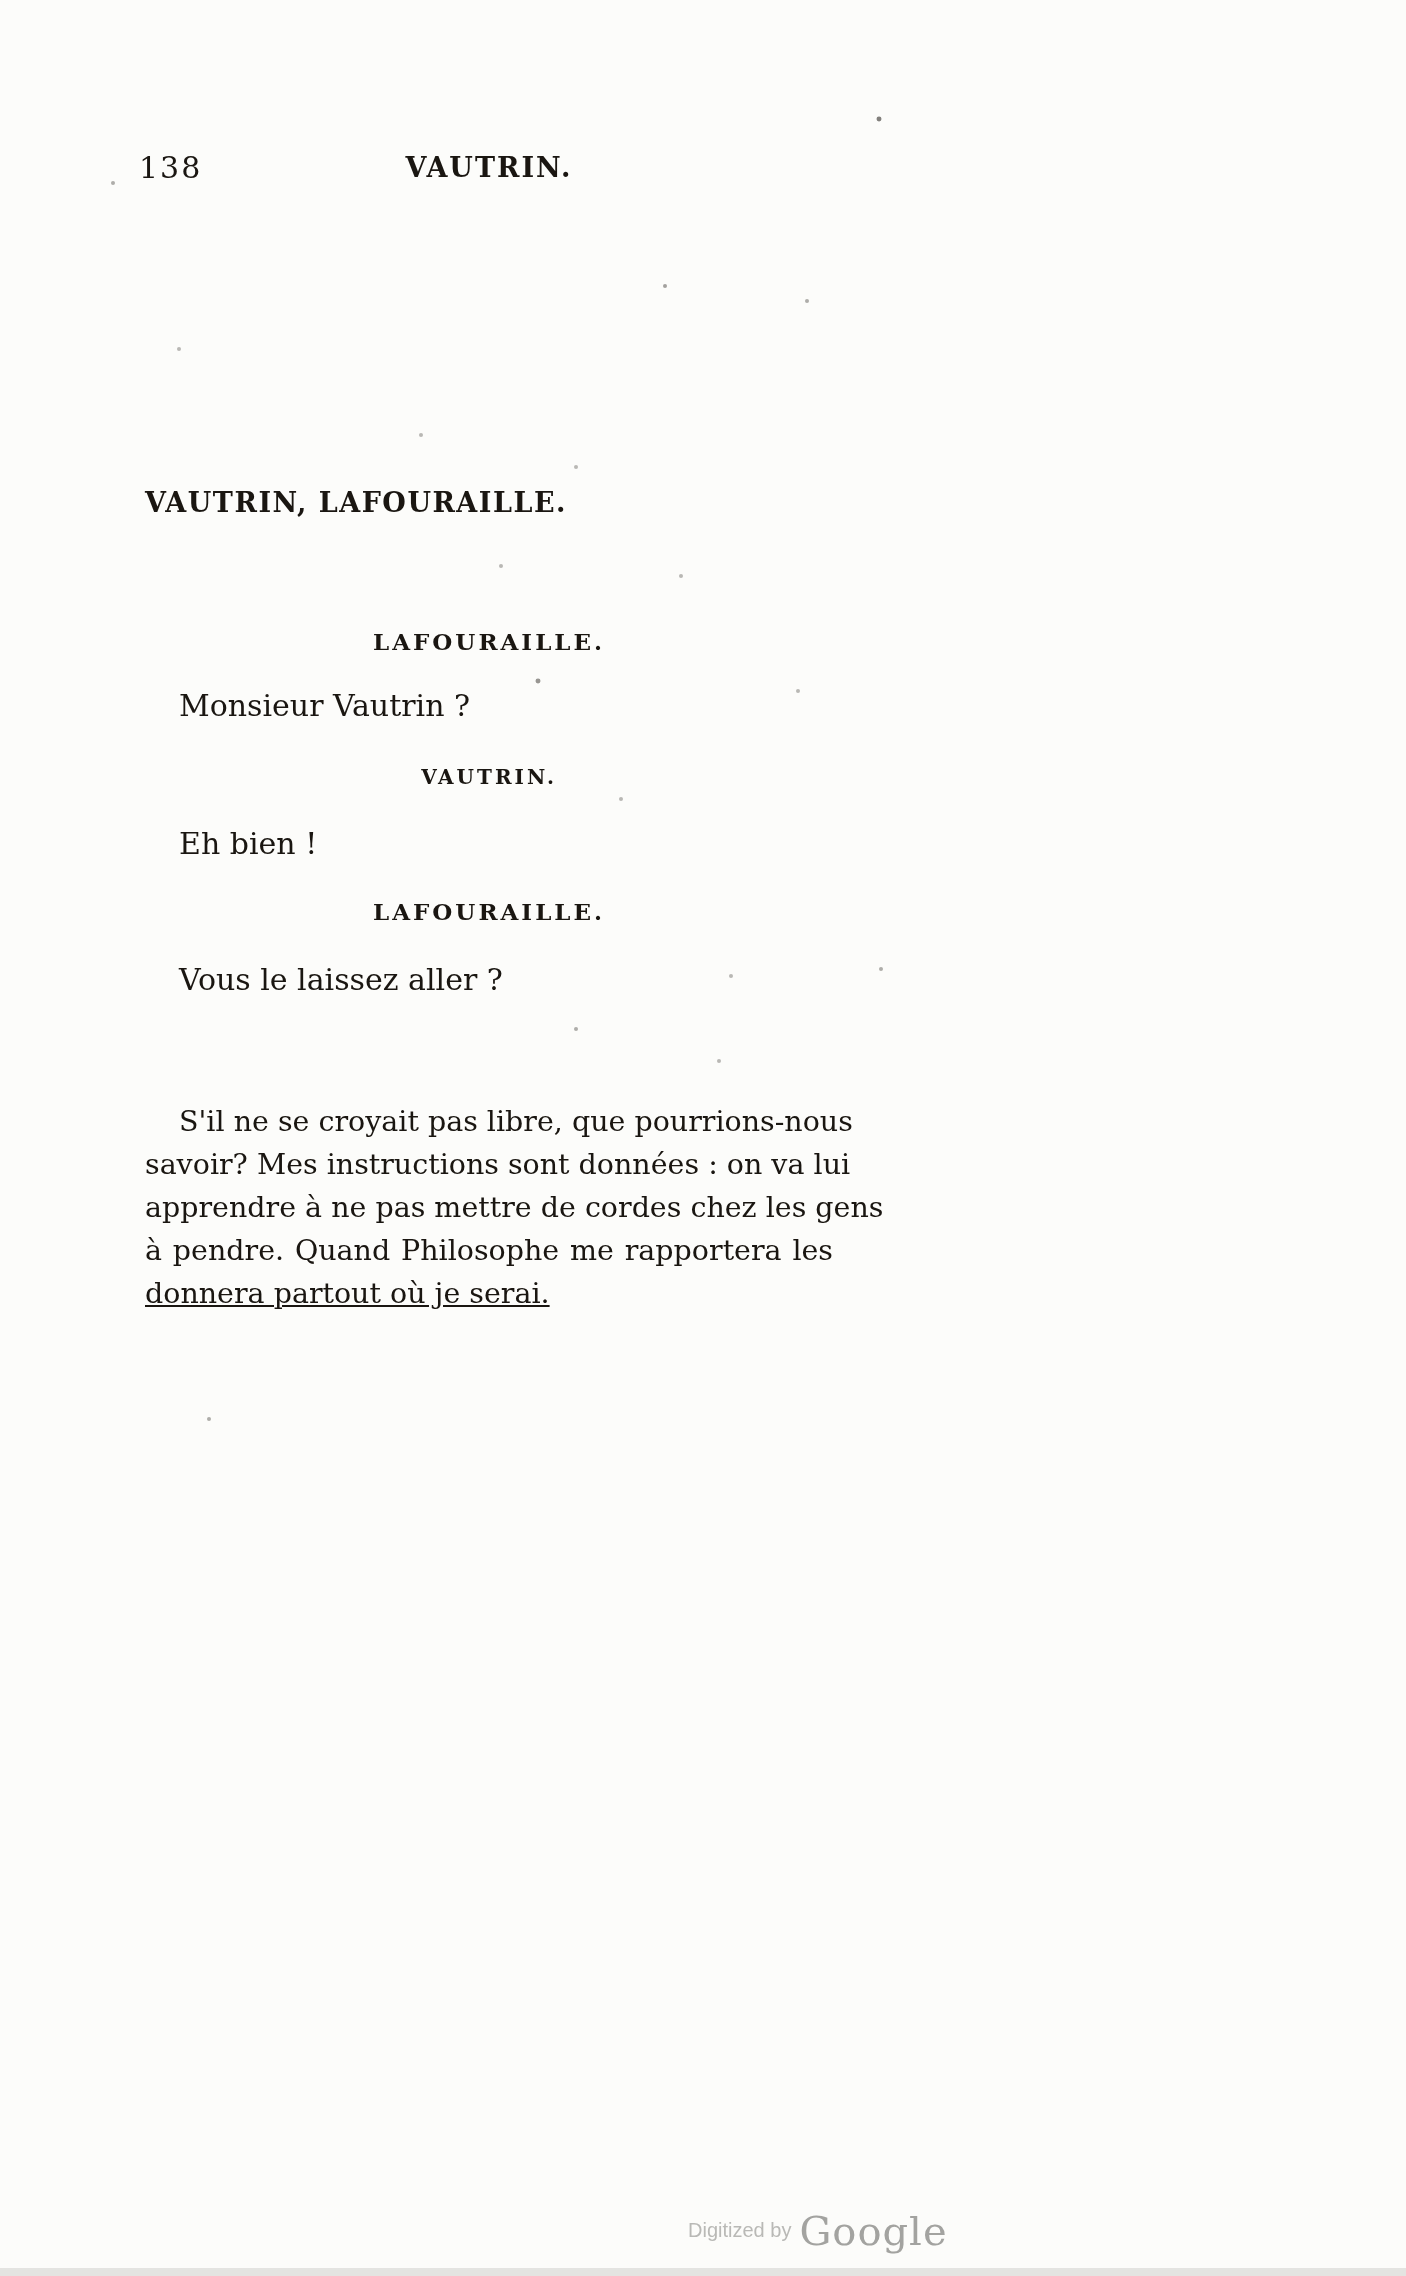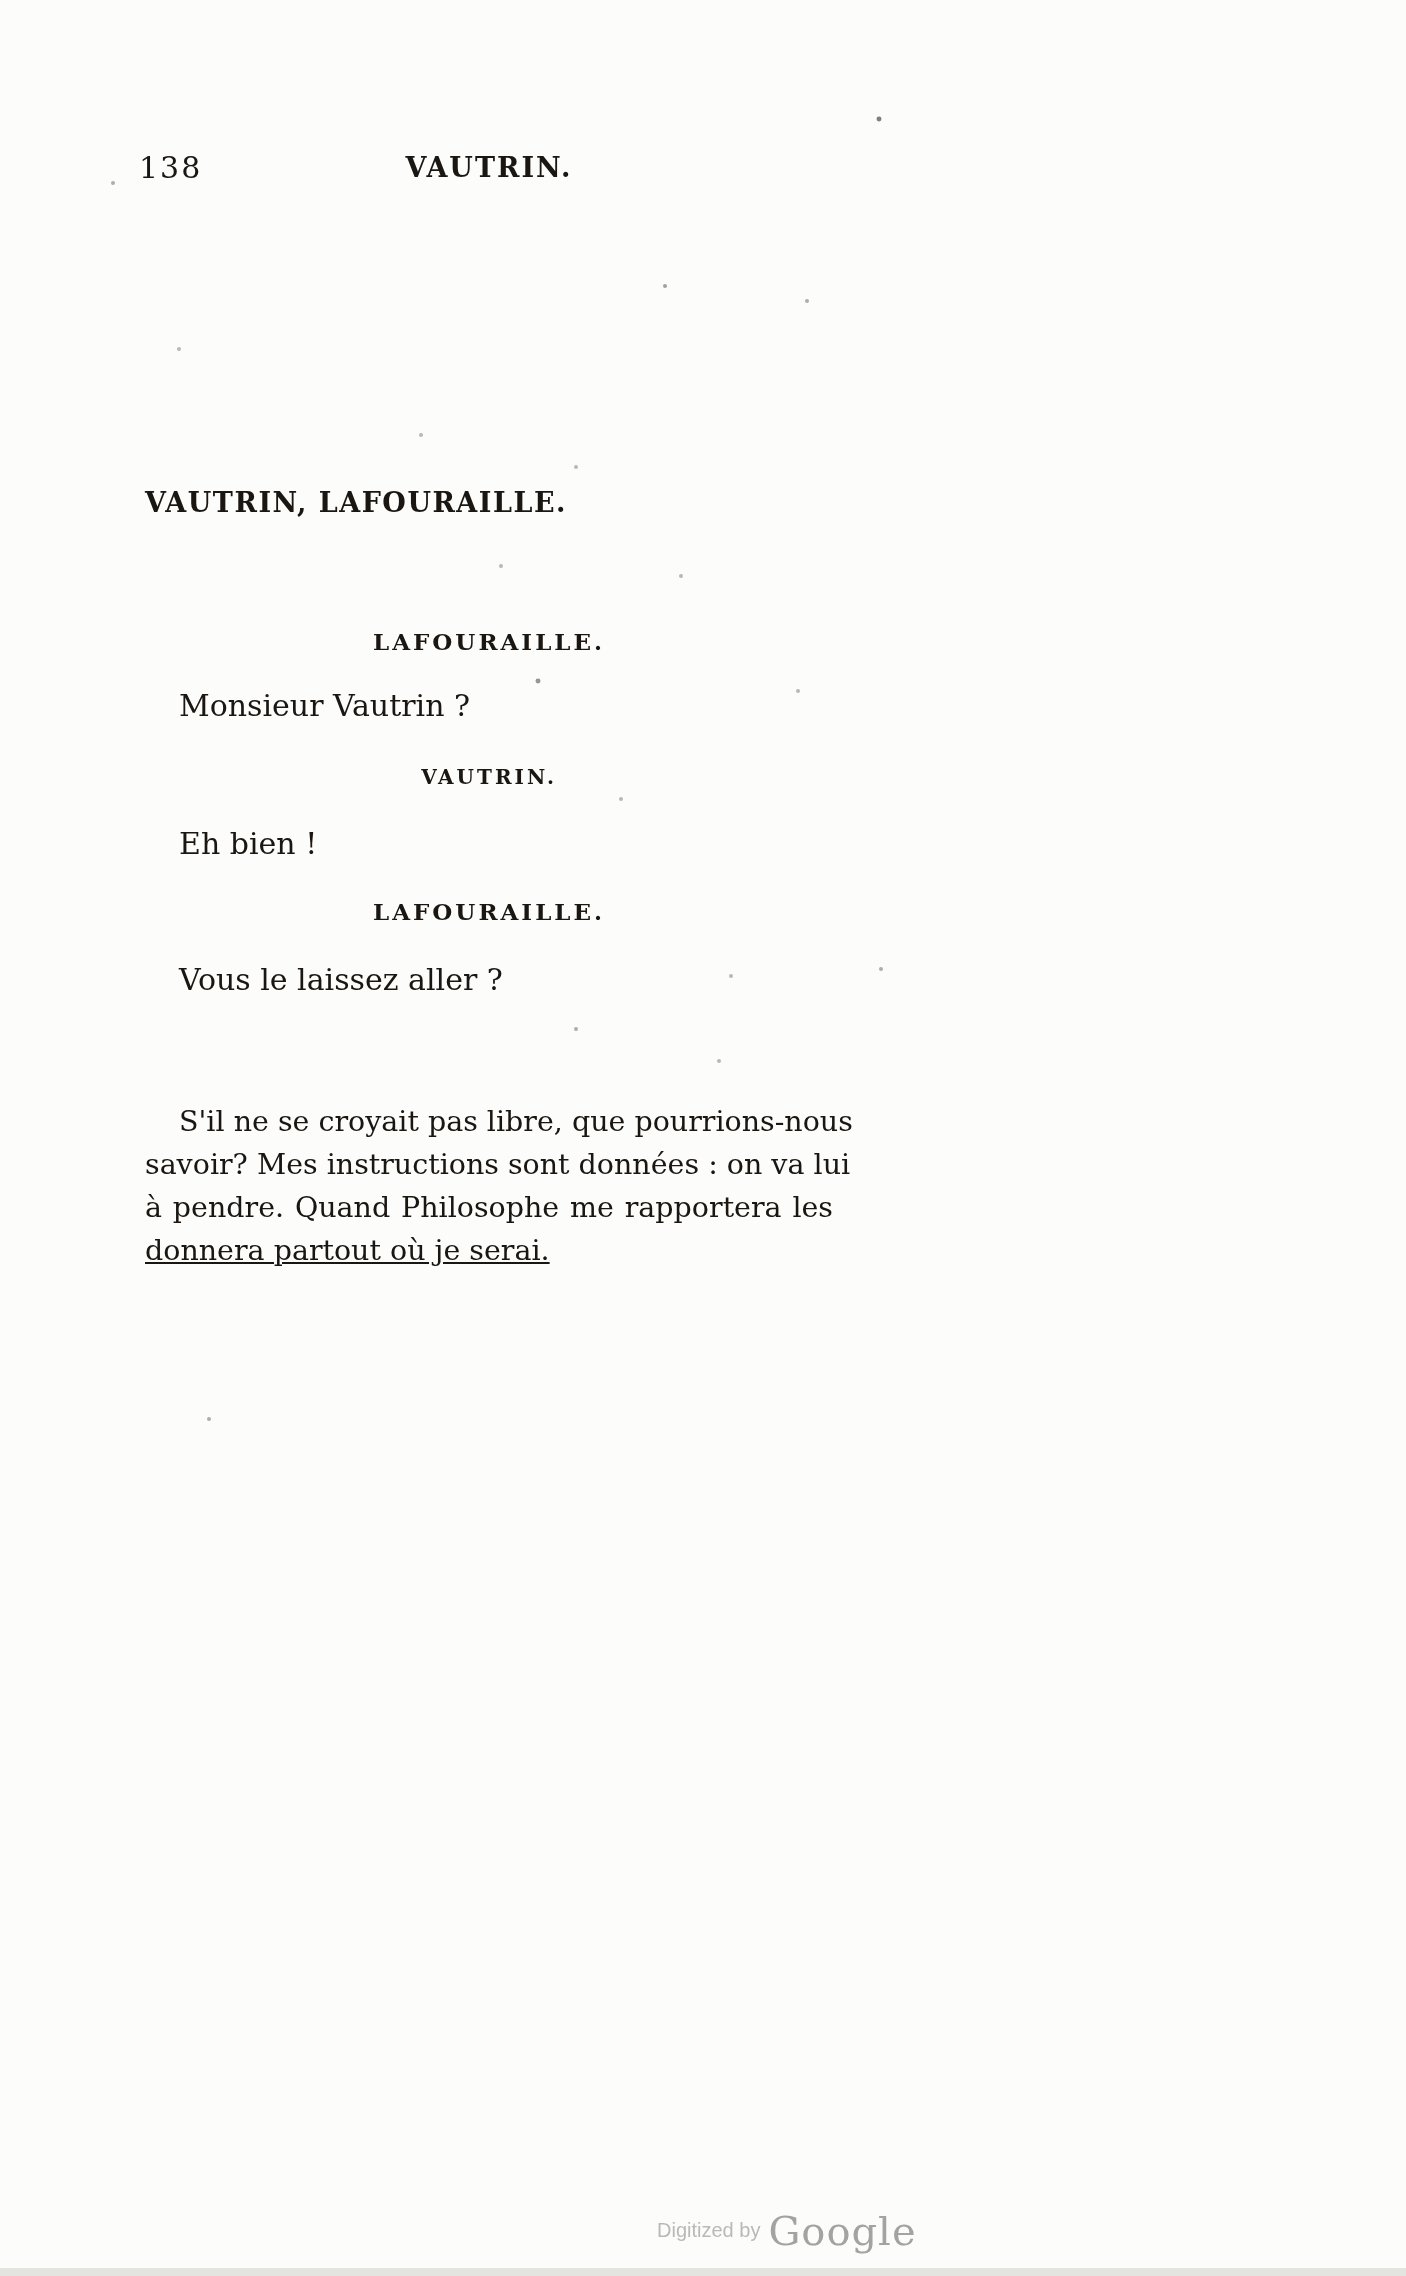--- a/index.html
+++ b/index.html
@@ -88,21 +88,21 @@
     text-align: justify;
     text-align-last: justify;
     white-space: nowrap;
   }
   .jline.first { text-indent: 34px; }
   .lastline {
     text-align: left;
     text-decoration: underline;
   }
   .watermark {
-    left: 657px;
+    left: 688px;
     top: 2208px;
     width: 420px;
     white-space: nowrap;
   }
   .digitized {
     font-family: "Liberation Sans", sans-serif;
     font-size: 20px;
     color: #b9b9b6;
     vertical-align: 8px;
     margin-right: 8px;
@@ -167,20 +167,21 @@
   <div class="abs tb speaker speaker-sm sp1">VAUTRIN.</div>
   <div class="abs tb dial-line ln1">Eh bien !</div>
 
   <div class="abs tb speaker speaker-lg sp2">LAFOURAILLE.</div>
   <div class="abs tb dial-line ln2">Vous le laissez aller ?</div>
 
 
   <div class="abs tb speech-par">
     <div class="jline first">S'il ne se croyait pas libre, que pourrions-nous</div>
     <div class="jline">savoir? Mes instructions sont données : on va lui</div>
+    <div class="jline">apprendre à ne pas mettre de cordes chez les gens</div>
     <div class="jline">à pendre. Quand Philosophe me rapportera les</div>
     <div class="lastline">donnera partout où je serai.</div>
   </div>
 
   <div class="abs watermark">
     <span class="digitized">Digitized by</span><span class="google-logo">Google</span>
   </div>
 
   <div class="abs bottom-strip"></div>
 

